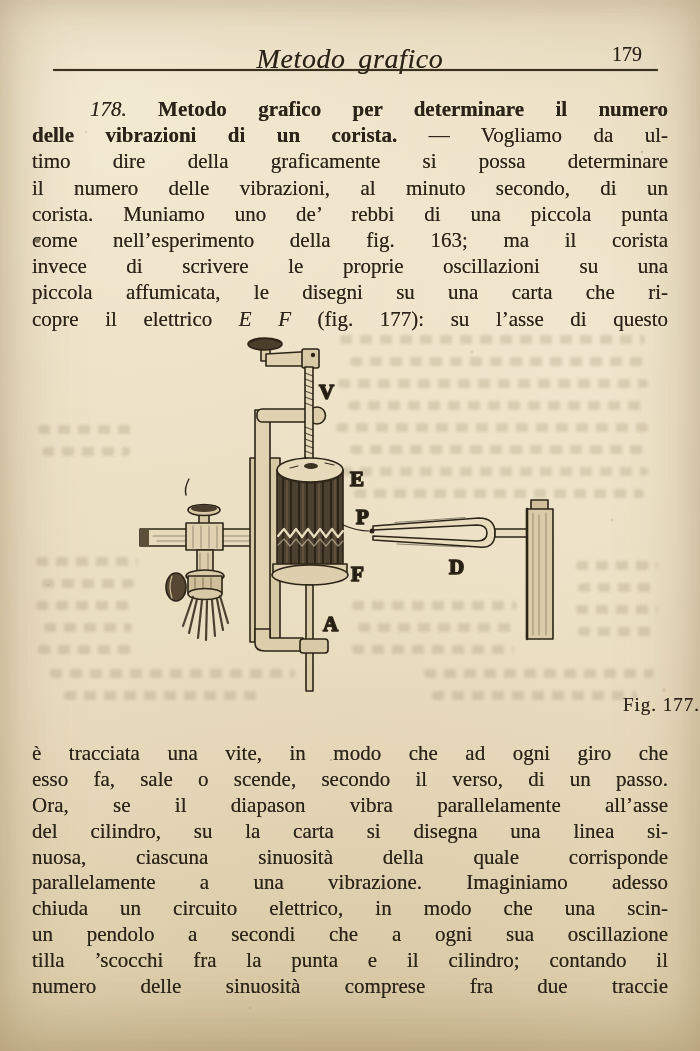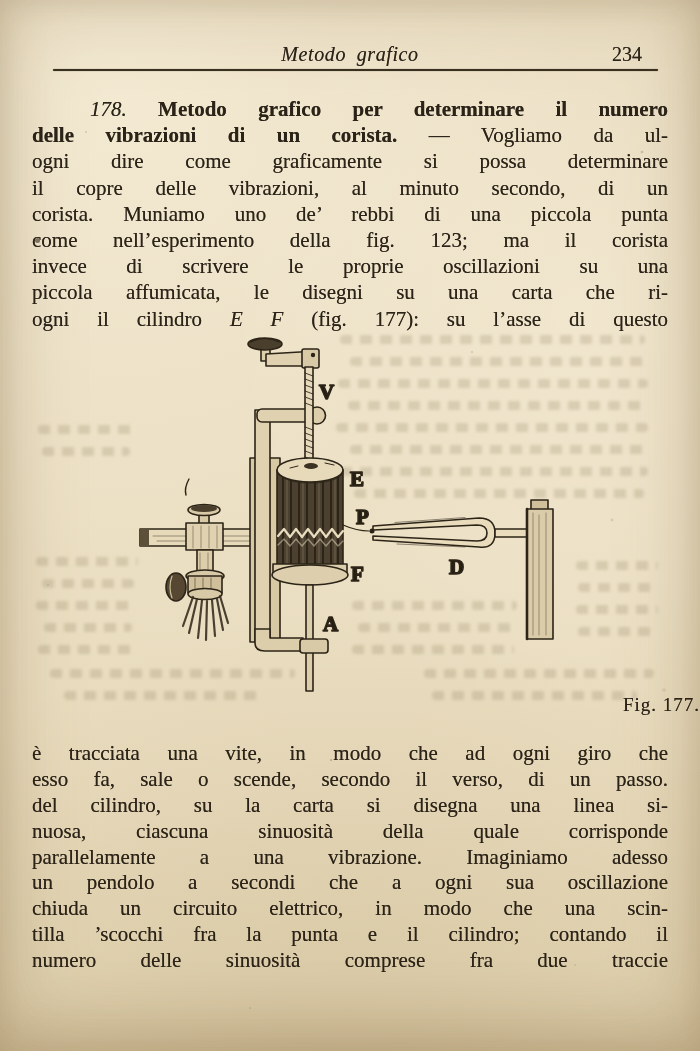--- a/index.html
+++ b/index.html
@@ -26,21 +26,21 @@
       radial-gradient(circle 2px at 138px 905px, rgba(110,88,48,.30), transparent 70%),
       radial-gradient(circle 2.5px at 472px 352px, rgba(150,120,70,.35), transparent 70%),
       radial-gradient(circle 2px at 250px 1008px, rgba(110,88,48,.28), transparent 70%),
       radial-gradient(circle 4px at 664px 690px, rgba(150,120,70,.25), transparent 70%),
       radial-gradient(circle 2px at 48px 585px,  rgba(110,88,48,.30), transparent 70%),
       radial-gradient(circle 2px at 575px 965px, rgba(110,88,48,.25), transparent 70%);
   }
   .header{position:absolute;left:0;right:0;top:43px;height:24px;}
   .running-title{
     position:absolute;left:0;right:0;text-align:center;
-    font-style:italic;font-size:20px;letter-spacing:.6px;word-spacing:5px;
+    font-style:italic;font-size:28px;letter-spacing:.6px;word-spacing:5px;
     text-shadow:0 0 .5px rgba(43,35,24,.6);
   }
   .page-number{position:absolute;right:58px;top:0;font-size:20px;text-shadow:0 0 .5px rgba(43,35,24,.6);}
   .rule{position:absolute;top:69px;left:53px;width:605px;height:2.4px;background:#39301f;border-radius:2px;box-shadow:0 0 1px rgba(57,48,31,.8);}
 
   .para{position:absolute;left:32px;width:636px;font-size:21px;}
   .para .tline{
     text-align:justify;text-align-last:justify;text-justify:inter-word;
     white-space:normal;
     text-shadow:0 0 .6px rgba(43,35,24,.65);
@@ -67,34 +67,34 @@
   }
   svg text{font-family:"Liberation Serif", serif;font-weight:bold;font-size:21px;fill:#241d12;}
 </style>
 </head>
 <body>
 
 <div class="page">
 
   <div class="header">
     <span class="running-title">Metodo grafico</span>
-    <span class="page-number">234</span>
+    <span class="page-number">179</span>
   </div>
   <div class="rule"></div>
 
   <div class="para para1">
       <div class="tline indent"><span class="italic">178.</span><span class="bold"> Metodo grafico per determinare il numero</span></div>
       <div class="tline"><span class="bold">delle vibrazioni di un corista. </span><span>— Vogliamo da ul-</span></div>
-      <div class="tline"><span>ogni dire come graficamente si possa determinare</span></div>
-      <div class="tline"><span>il copre delle vibrazioni, al minuto secondo, di un</span></div>
+      <div class="tline"><span>timo dire della graficamente si possa determinare</span></div>
+      <div class="tline"><span>il numero delle vibrazioni, al minuto secondo, di un</span></div>
       <div class="tline"><span>corista. Muniamo uno de’ rebbi di una piccola punta</span></div>
-      <div class="tline"><span>come nell’esperimento della fig. 123; ma il corista</span></div>
+      <div class="tline"><span>come nell’esperimento della fig. 163; ma il corista</span></div>
       <div class="tline"><span>invece di scrivere le proprie oscillazioni su una</span></div>
       <div class="tline"><span>piccola affumicata, le disegni su una carta che ri-</span></div>
-      <div class="tline"><span>ogni il cilindro </span><span class="italic">E F</span><span> (fig. 177): su l’asse di questo</span></div>
+      <div class="tline"><span>copre il elettrico </span><span class="italic">E F</span><span> (fig. 177): su l’asse di questo</span></div>
     </div>
   <div class="speck"></div>
 
   <div class="figure">
     <div class="ghosts">
         <div class="gl" style="left: 340px; top: 2px; width: 305px;"></div>
         <div class="gl" style="left: 350px; top: 24px; width: 295px;"></div>
         <div class="gl" style="left: 338px; top: 46px; width: 310px;"></div>
         <div class="gl" style="left: 348px; top: 68px; width: 298px;"></div>
         <div class="gl" style="left: 336px; top: 90px; width: 312px;"></div>
@@ -229,22 +229,23 @@
         <text x="218" y="298">A</text>
       </g>
     </svg>
 
     <div class="fig-caption">Fig. 177.</div>
   </div>
 
   <div class="para para2">
       <div class="tline"><span>è tracciata una vite, in modo che ad ogni giro che</span></div>
       <div class="tline"><span>esso fa, sale o scende, secondo il verso, di un passo.</span></div>
+      <div class="tline"><span>Ora, se il diapason vibra parallelamente all’asse</span></div>
       <div class="tline"><span>del cilindro, su la carta si disegna una linea si-</span></div>
       <div class="tline"><span>nuosa, ciascuna sinuosità della quale corrisponde</span></div>
       <div class="tline"><span>parallelamente a una vibrazione. Imaginiamo adesso</span></div>
+      <div class="tline"><span>chiuda un circuito elettrico, in modo che una scin-</span></div>
       <div class="tline"><span>un pendolo a secondi che a ogni sua oscillazione</span></div>
-      <div class="tline"><span>chiuda un circuito elettrico, in modo che una scin-</span></div>
       <div class="tline"><span>tilla ’scocchi fra la punta e il cilindro; contando il</span></div>
       <div class="tline"><span>numero delle sinuosità comprese fra due traccie</span></div>
     </div>
 
 </div>
 
 </body></html>

